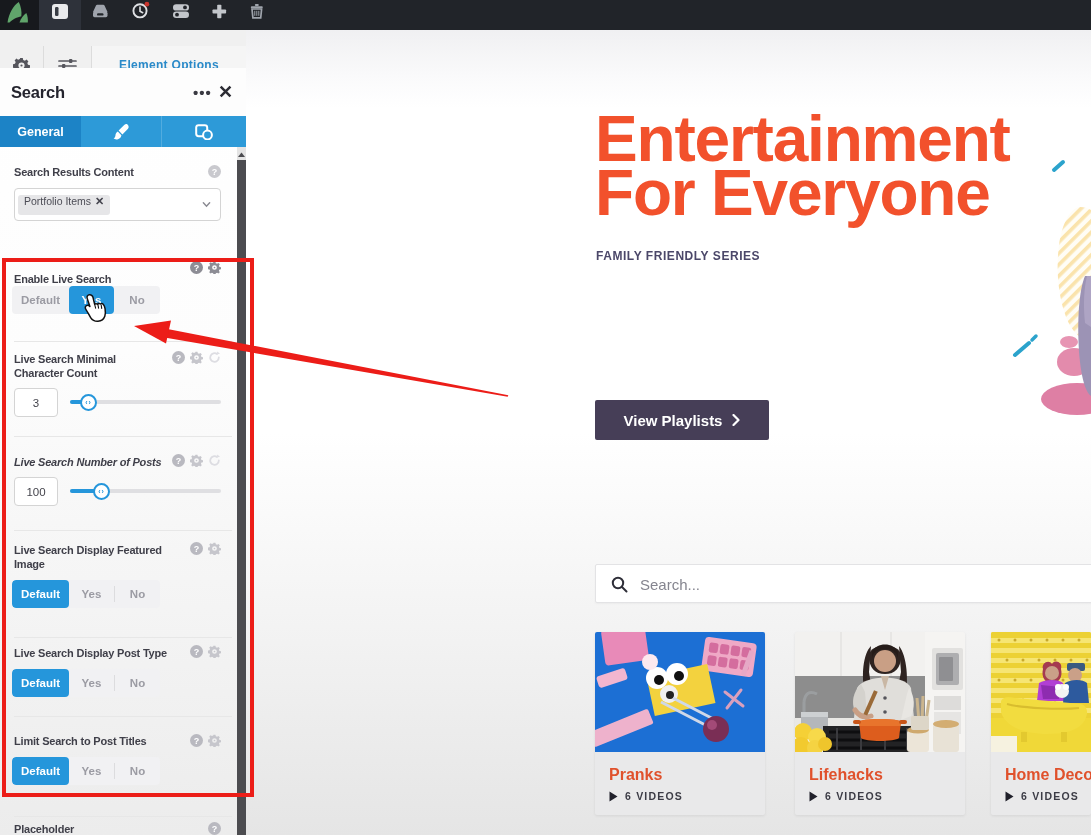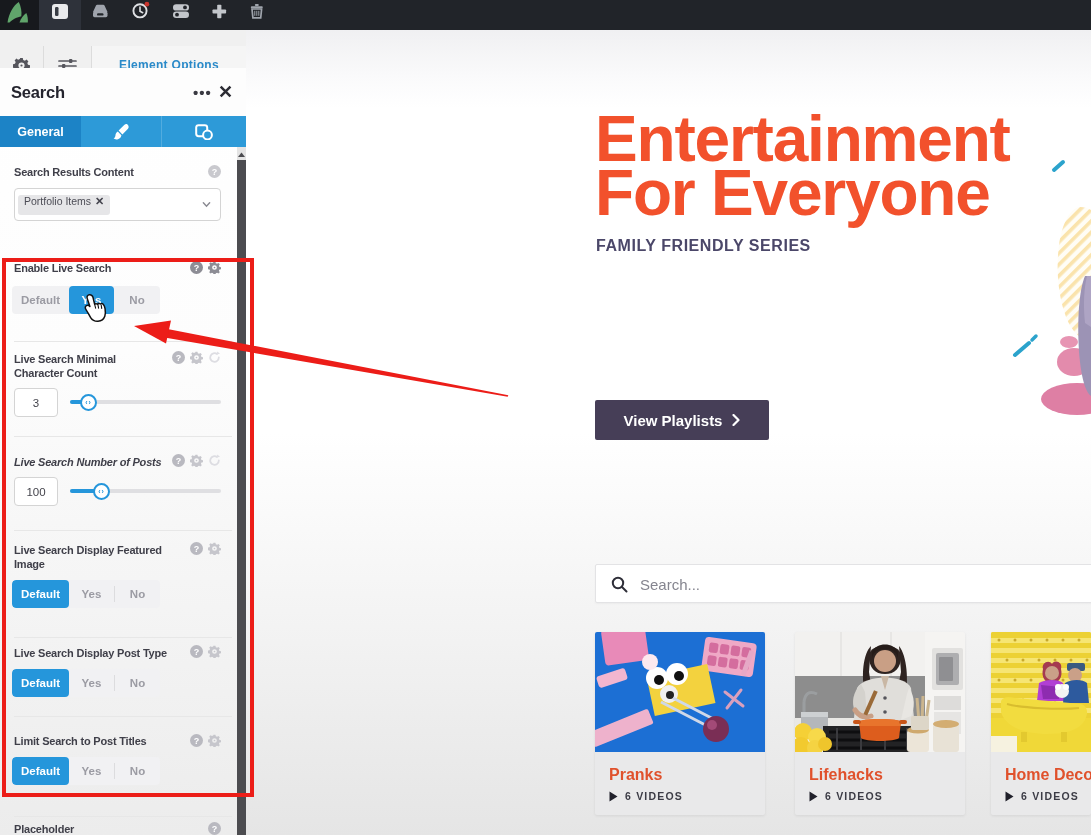--- a/index.html
+++ b/index.html
@@ -47,21 +47,21 @@
 .slider-fill { position:absolute; left:0; top:0; height:4px; background:#2596db; border-radius:2px; }
 .slider-knob { position:absolute; top:-6.5px; width:17px; height:17px; background:#fff; border:2.5px solid #2596db; border-radius:50%; display:flex; align-items:center; justify-content:center; font-size:7px; color:#2596db; font-weight:bold; letter-spacing:1px; }
 
 
 .pscroll-track { position:absolute; left:237px; top:117px; width:9px; height:718px; background:#e4e4e4; }
 .pscroll-thumb { position:absolute; left:237px; top:130px; width:9px; height:705px; background:#4c4c50; }
 
 
 .canvas { position:absolute; left:246px; top:30px; width:845px; height:805px; background:linear-gradient(180deg,#ffffff 0%,#ffffff 50%,#f2f2f2 76%,#e5e5e5 100%); overflow:hidden; }
 .hero-h1 { position:absolute; left:349px; top:82px; font-size:64px; line-height:54px; font-weight:bold; color:#f2512c; letter-spacing:-1.2px; }
-.hero-sub { position:absolute; left:350px; top:207px; font-size:16px; font-weight:bold; letter-spacing:0.55px; color:#4b4769;text-align:right; }
+.hero-sub { position:absolute; left:350px; top:219px; font-size:12px; font-weight:bold; letter-spacing:0.55px; color:#4b4769;text-align:right; }
 .hero-p { position:absolute; left:350px; top:247px; font-size:15px; letter-spacing:-0.35px; line-height:23.4px; color:#4e4a68; }
 .hero-btn { position:absolute; left:349px; top:370px; width:174px; height:40px; background:#463e57; border-radius:2px; color:#fff; font-size:15px; font-weight:bold; display:flex; align-items:center; justify-content:center; gap:10px; }
 
 .searchbar { position:absolute; left:349px; top:534px; width:520px; height:39px; background:#fff; border:1px solid #e3e3e5; border-radius:2px; box-shadow:0 1px 2px rgba(0,0,0,.04); }
 .sb-text { position:absolute; left:44px; top:11px; font-size:15px; color:#85858f; }
 
 .card { position:absolute; top:602px; width:170px; height:183px; background:#e9e9ea; border-radius:2px; overflow:hidden; box-shadow:0 1px 3px rgba(0,0,0,.08); }
 .card-img { position:absolute; left:0; top:0; width:170px; height:120px; overflow:hidden; }
 .card-title { position:absolute; left:14px; top:134px; font-size:16px; font-weight:bold; color:#e0512c; white-space:nowrap; }
 .card-meta { position:absolute; left:14px; top:158px; font-size:10.5px; font-weight:bold; letter-spacing:1.2px; color:#3c3c46; display:flex; align-items:center; gap:7px; }
@@ -159,21 +159,21 @@
             <text x="6.5" y="9.6" font-size="9" font-weight="bold" fill="#fff" text-anchor="middle">?</text>
           </svg>
       </div>
       <div class="selbox">
         <div class="seltag">Portfolio Items <span style="font-weight:bold;color:#45454e;font-size:11px">✕</span></div>
         <svg class="selchev" viewBox="0 0 10 10">
             <path d="M1.5 3 L5 6.8 L8.5 3" stroke="#8a8a92" stroke-width="1.6" fill="none" stroke-linecap="round"></path>
           </svg>
       </div>
 
-      <div class="lbl" style="left:14px; top:115px;">Enable Live Search</div>
+      <div class="lbl" style="left:14px; top:126px;">Enable Live Search</div>
       <div class="hicons" style="left:190px; top:114px;">
         <svg width="13" height="13" viewBox="0 0 13 13">
             <circle cx="6.5" cy="6.5" r="6.5" fill="#8d8d95"></circle>
             <text x="6.5" y="9.6" font-size="9" font-weight="bold" fill="#fff" text-anchor="middle">?</text>
           </svg>
         <svg width="13" height="13" viewBox="0 0 17 17">
             <path d="M8.5 5.4 a3.1 3.1 0 1 0 0 6.2 a3.1 3.1 0 0 0 0-6.2 m0 2 a1.1 1.1 0 1 1 0 2.2 a1.1 1.1 0 0 1 0-2.2 M7.2 1 h2.6 l.4 2 1.7.7 1.7-1.1 1.8 1.8-1.1 1.7.7 1.7 2 .4 v2.6 l-2 .4-.7 1.7 1.1 1.7-1.8 1.8-1.7-1.1-1.7.7-.4 2 H7.2 l-.4-2-1.7-.7-1.7 1.1-1.8-1.8 1.1-1.7-.7-1.7-2-.4 V7.2 l2-.4.7-1.7 L1.6 3.4 3.4 1.6 5.1 2.7 6.8 2 Z" fill="#8d8d95"></path>
           </svg>
       </div>
       <div class="btn-group" style="left:12px; top:139px; width:148px;">

